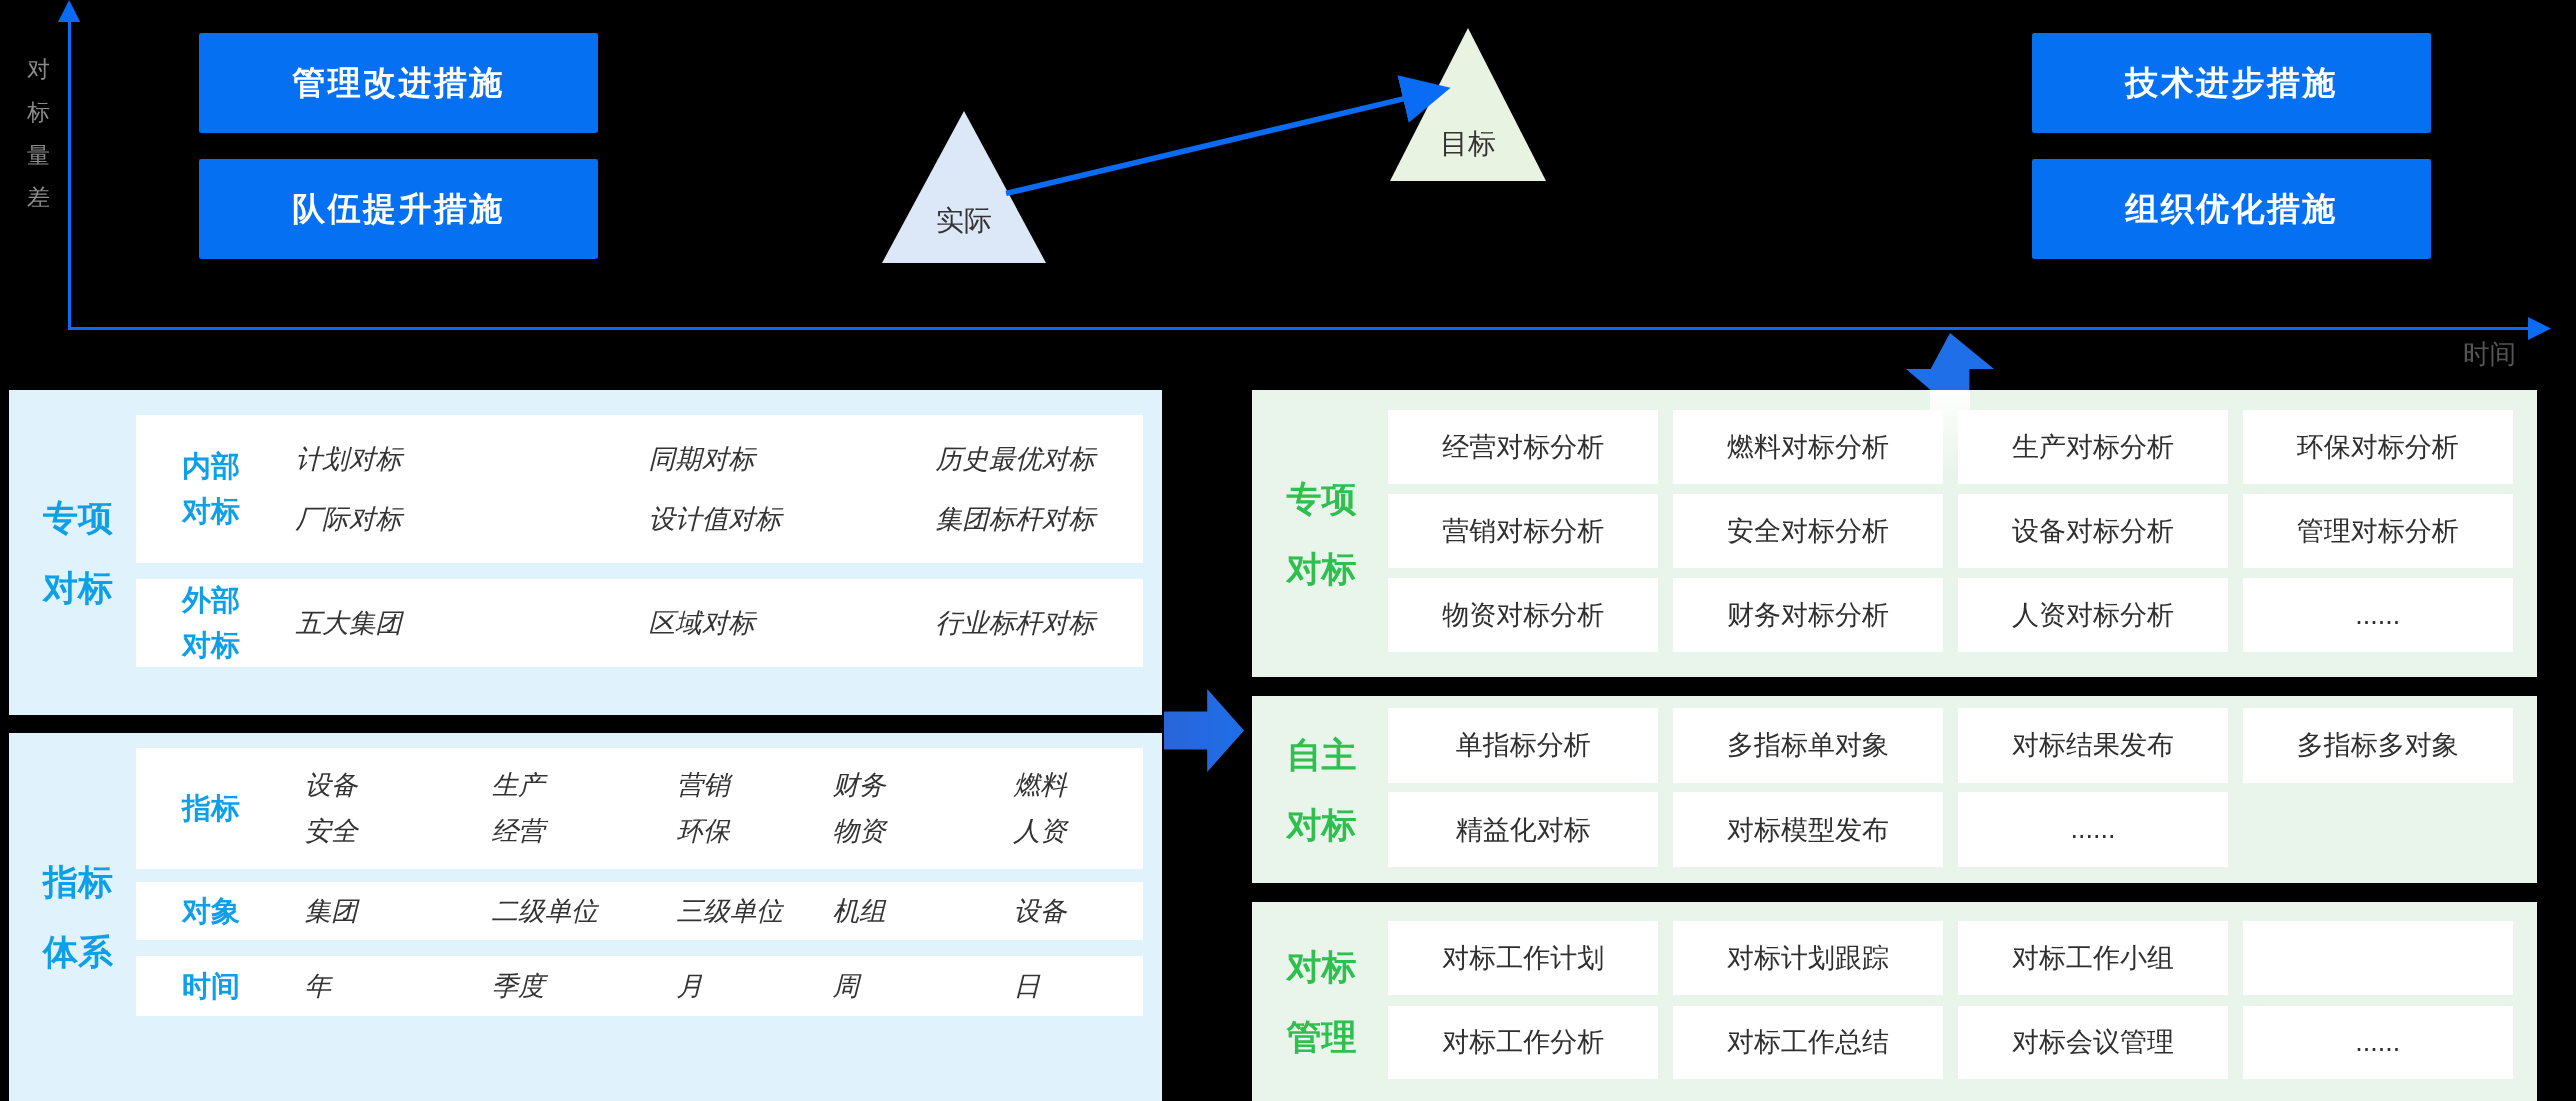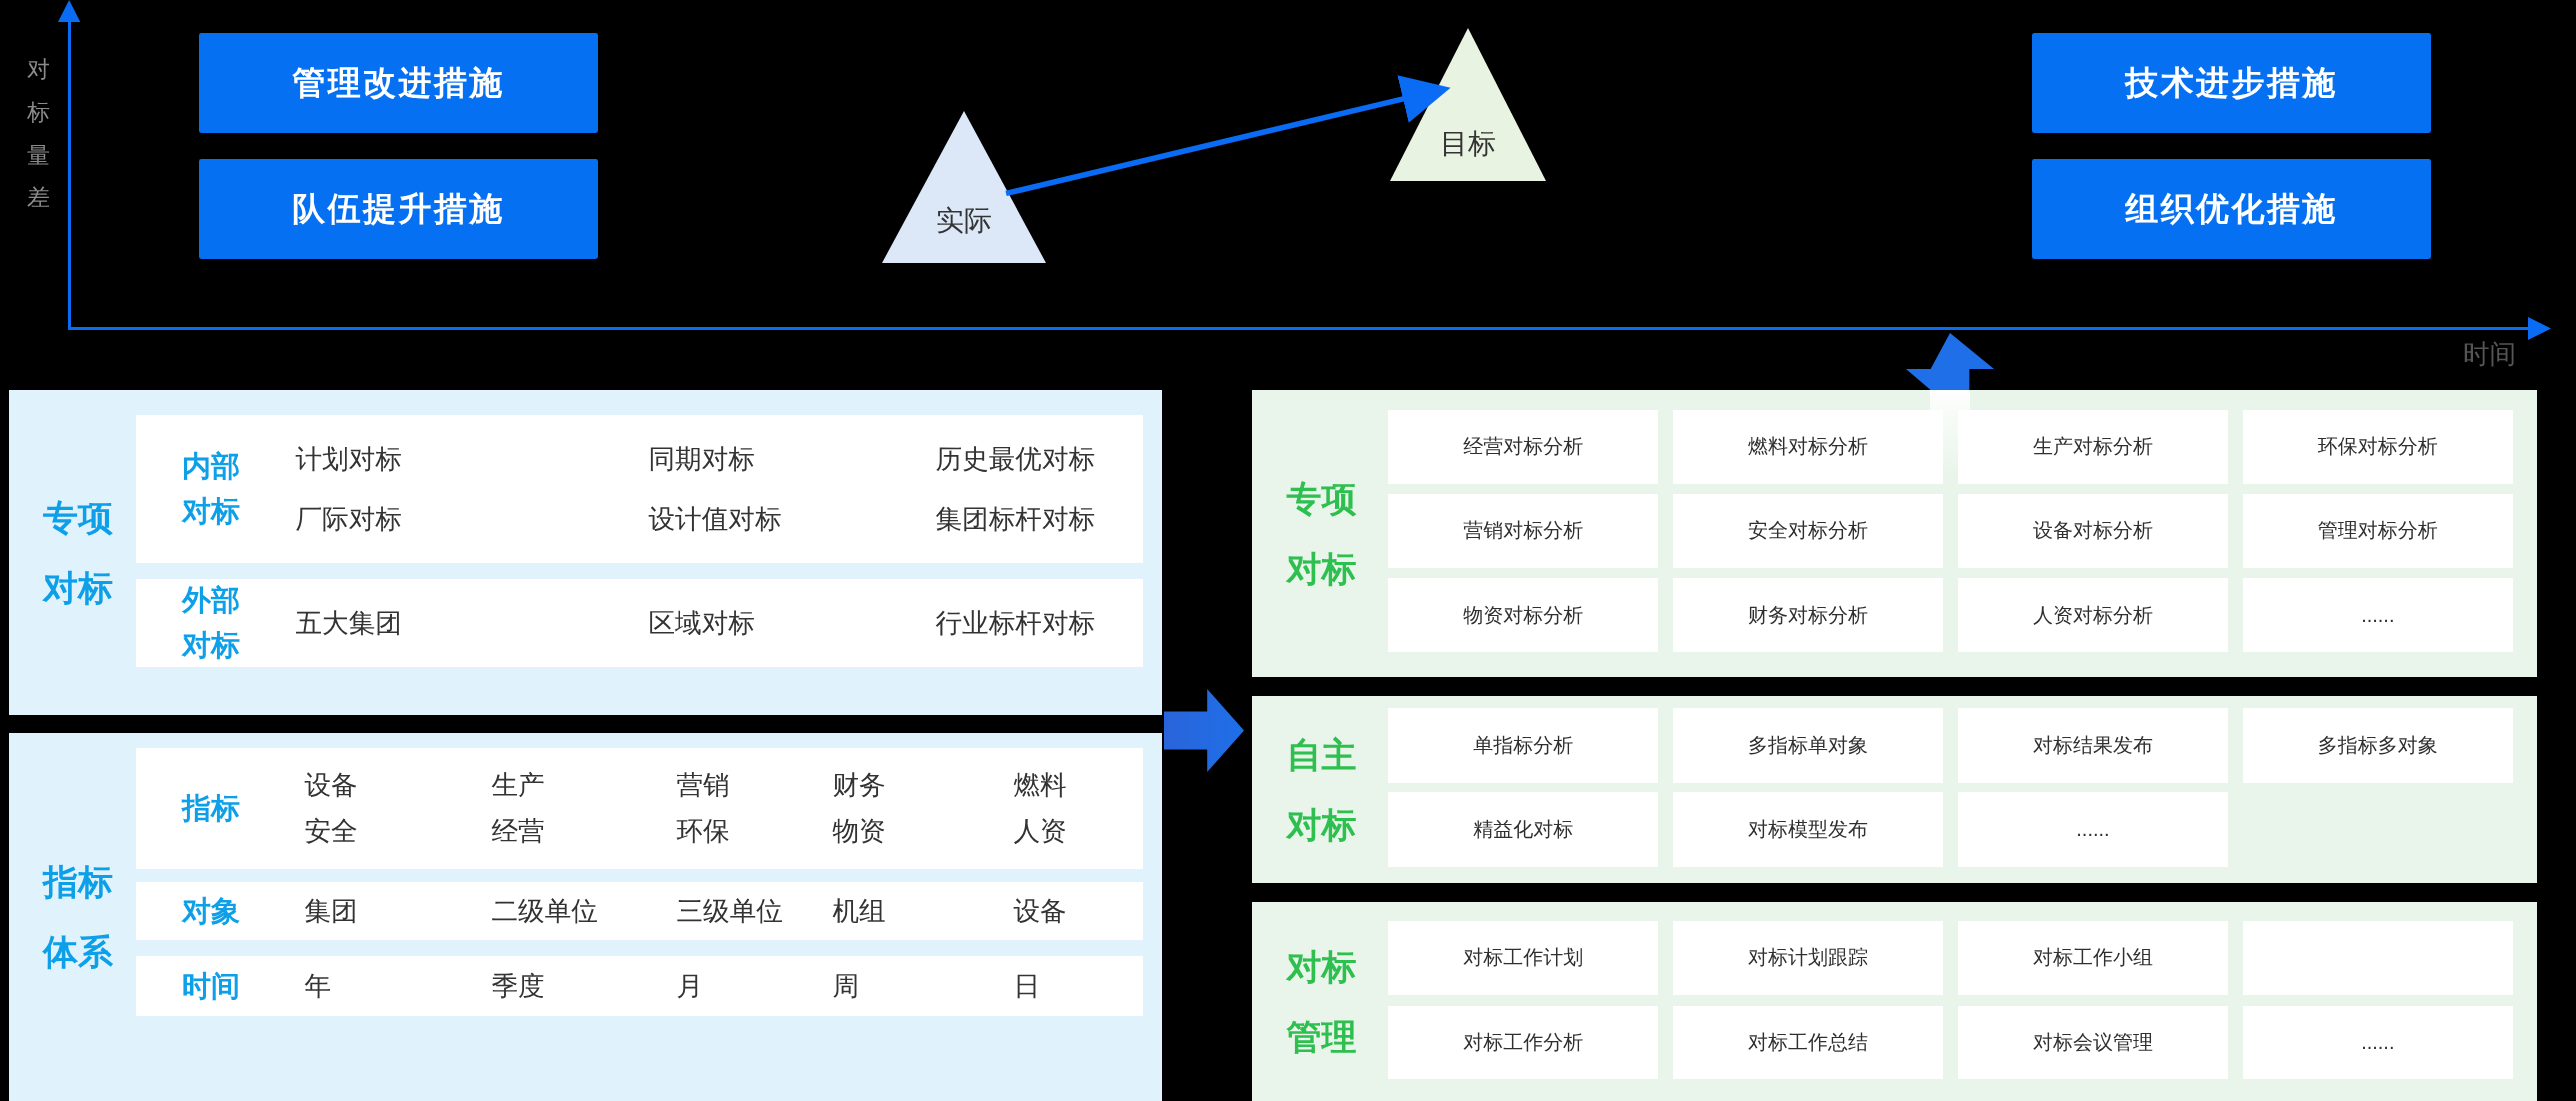--- a/index.html
+++ b/index.html
@@ -75,42 +75,42 @@
   .white-row{position:absolute;left:127px;width:1007px;background:var(--cell_bg);}
   .row-label{position:absolute;left:24px;top:50%;transform:translateY(-50%);width:103px;
     text-align:center;font-size:29px;font-weight:bold;color:var(--cyan_label);line-height:1.55;}
   .row-label span{display:block;}
   .items{position:absolute;left:145px;right:12px;top:0;bottom:0;display:grid;align-items:center;}
   .grid3{grid-template-columns:353px 287px 1fr;}
   .grid3 .item{padding-left:15px;}
   .grid5{grid-template-columns:187px 185px 156px 181px 1fr;}
   .grid5 .item{padding-left:24px;}
   .two-line{grid-auto-rows:1fr;padding:14.5px 0;}
-  .item{font-size:26.6px;color:var(--item_text);white-space:nowrap;}
+  .item{font-size:26.6px;color:var(--item_text);white-space:nowrap;font-style:italic;}
 
   
   .p-special{left:8.5px;top:390px;width:1153px;height:325px;}
   .p-special .row0{top:25px;height:148px;}
   .p-special .row1{top:189px;height:88px;}
   .p-indic{left:8.5px;top:733px;width:1153px;height:368px;}
   .p-indic .row0{top:14.5px;height:121px;}
   .p-indic .row1{top:149px;height:58px;}
   .p-indic .row2{top:223px;height:60px;}
 
   
   .p-ra{left:1252px;top:390px;width:1285px;height:287px;}
   .p-rb{left:1252px;top:696px;width:1285px;height:187px;}
   .p-rc{left:1252px;top:902px;width:1285px;height:199px;}
   .rcells{position:absolute;left:136px;right:24px;display:grid;
     grid-template-columns:repeat(4,1fr);column-gap:14.5px;}
   .p-ra .rcells{top:20px;bottom:25px;grid-template-rows:repeat(3,1fr);row-gap:10.3px;}
   .p-rb .rcells{top:11.5px;bottom:15.7px;grid-template-rows:repeat(2,1fr);row-gap:9px;}
   .p-rc .rcells{top:19.3px;bottom:22px;grid-template-rows:repeat(2,1fr);row-gap:11px;}
   .cell{background:var(--cell_bg);display:flex;align-items:center;justify-content:center;
-    font-size:20px;color:var(--cell_text);white-space:nowrap;}
+    font-size:27px;color:var(--cell_text);white-space:nowrap;}
 </style>
 </head>
 <body>
 
 <div id="stage">
 
   <div class="abs yaxis-line"></div>
   <div class="abs yaxis-head"></div>
   <div class="abs xaxis-line"></div>
   <div class="abs xaxis-head"></div>

